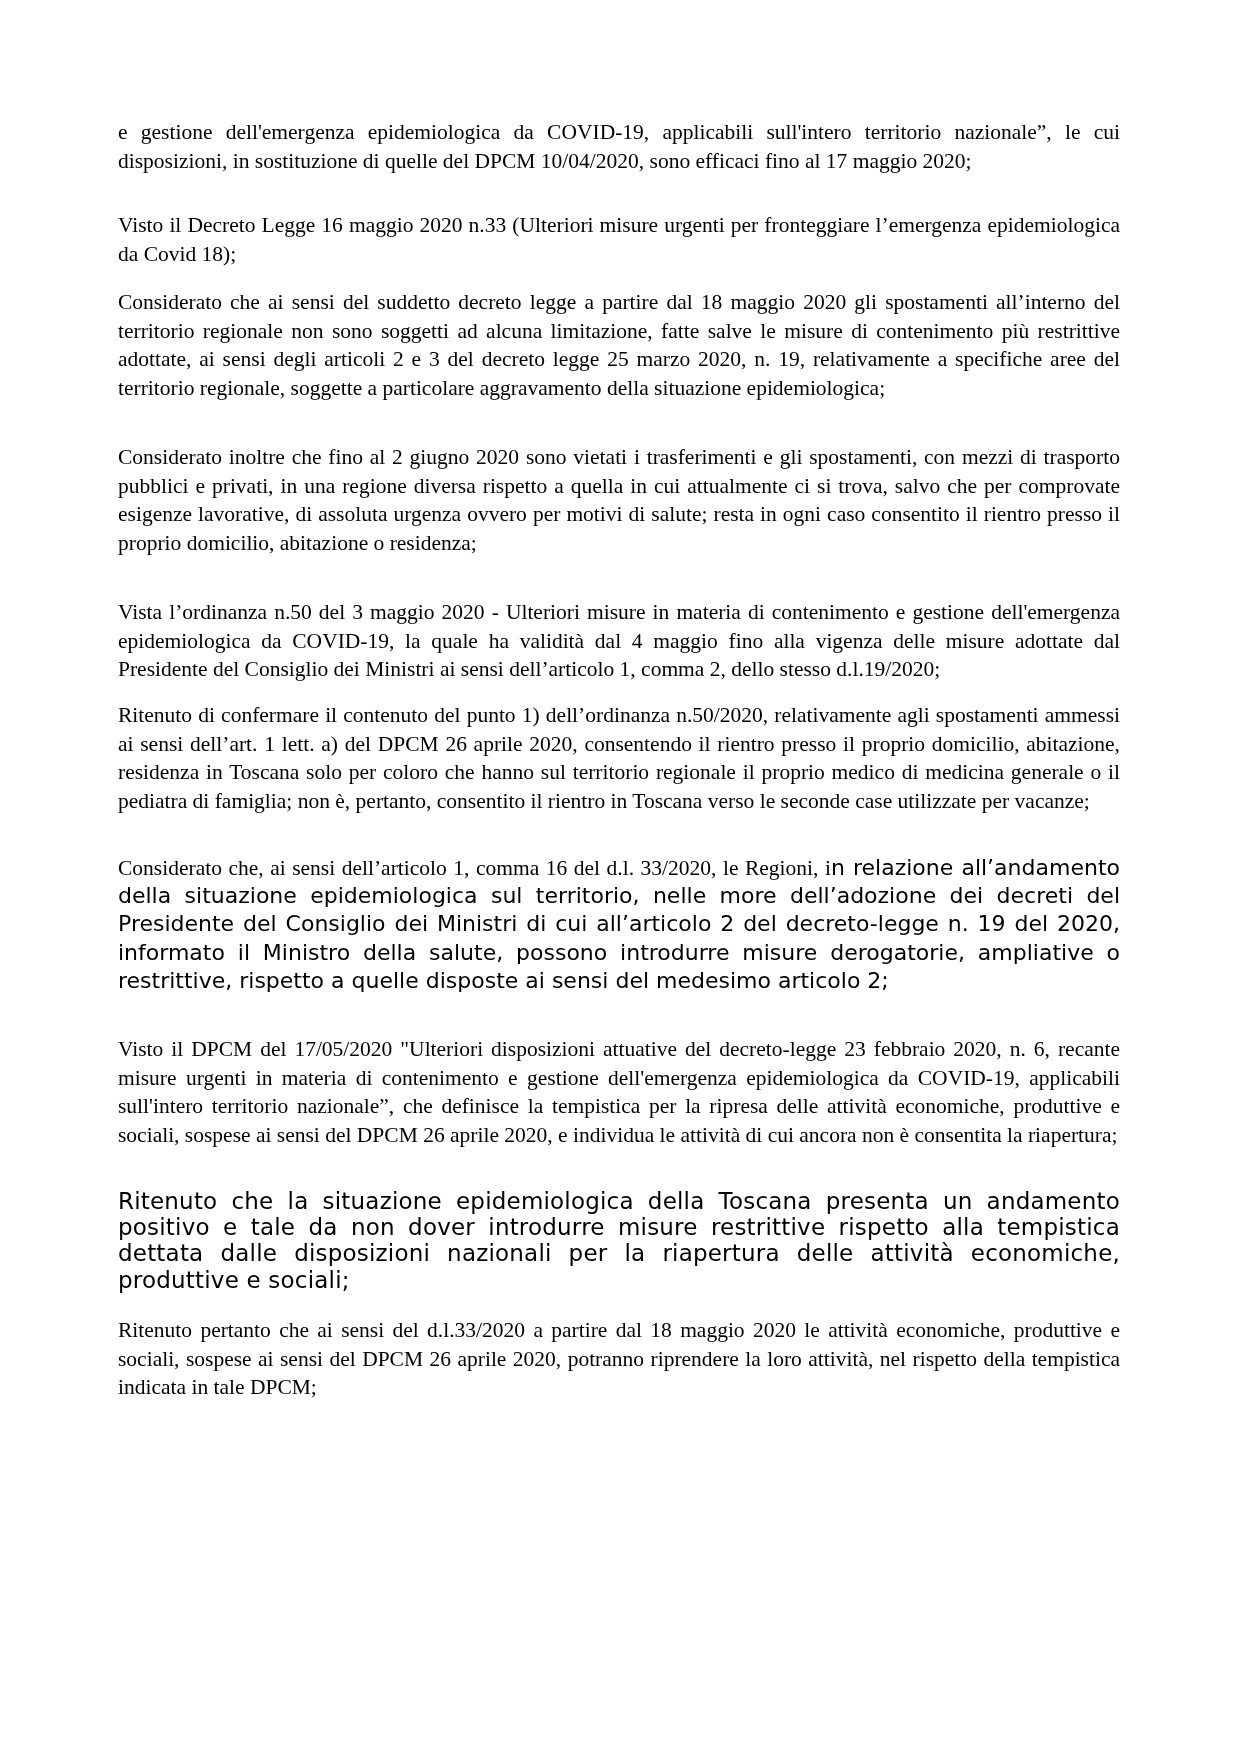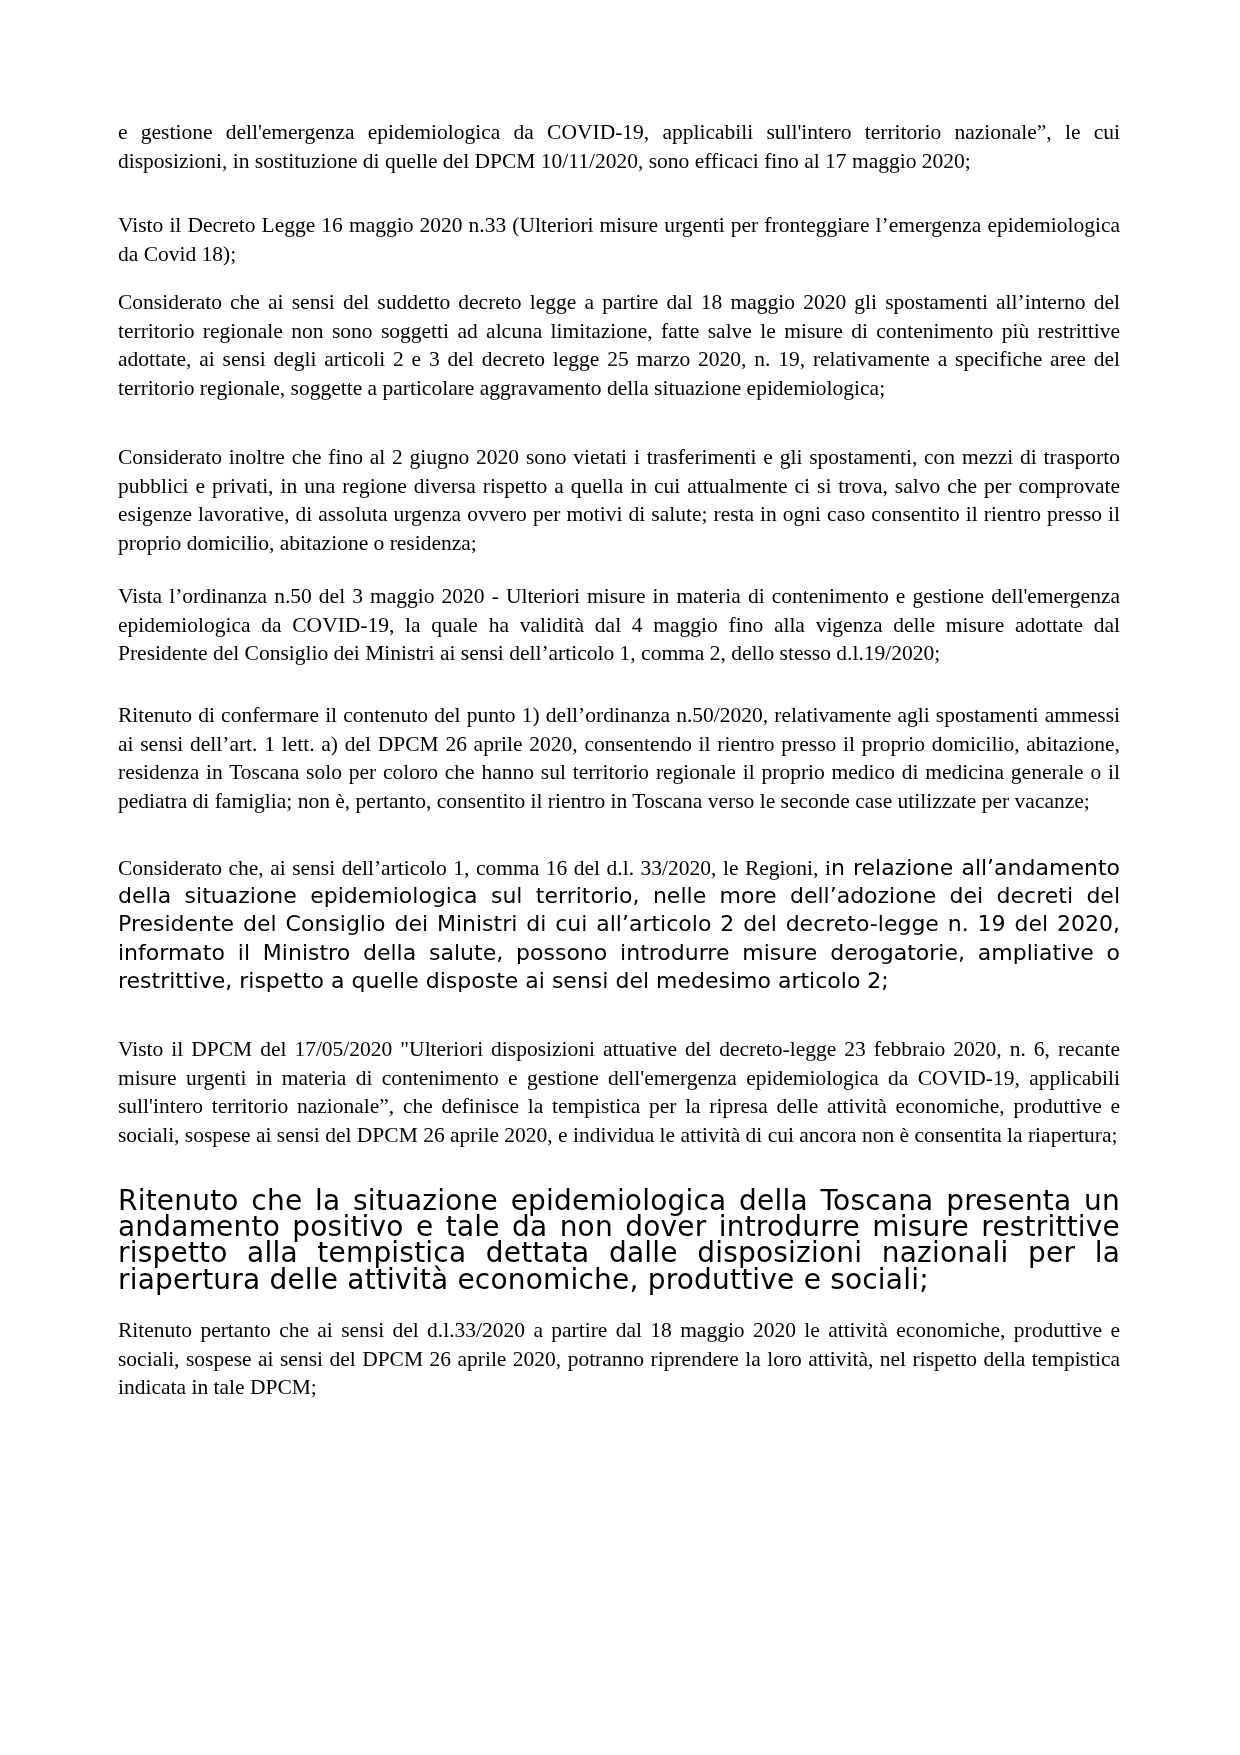--- a/index.html
+++ b/index.html
@@ -1,31 +1,31 @@
 <!DOCTYPE html>
 <html><head>
 <meta charset="utf-8">
 <style>
   html, body { margin: 0; padding: 0; background: #ffffff; }
   body { width: 1240px; height: 1755px; position: relative; overflow: hidden; }
   .page { position: absolute; left: 118px; top: 118px; width: 1002px; color: #000; }
   .para { margin: 0; text-align: justify; text-align-last: left; }
   .serif { font-family: "Liberation Serif", serif; font-size: 21.5px; line-height: 28.7px; }
-  .sans { font-family: "DejaVu Sans", sans-serif; font-size: 28px; line-height: 29px; letter-spacing: 0.2px; }
+  .sans { font-family: "DejaVu Sans", sans-serif; font-size: 23px; line-height: 29px; letter-spacing: 0.2px; }
   .mixed-serif { font-family: "Liberation Serif", serif; font-size: 21.5px; margin-top: 16px; }
   .mixed-sans { font-family: "DejaVu Sans", sans-serif; font-size: 22px; }
   .blk { position: absolute; left: 0; width: 1002px; }
 </style>
 </head>
 <body>
 
 <div class="page">
-  <p class="para serif blk" style="top:0px;">e gestione dell'emergenza epidemiologica da COVID-19, applicabili sull'intero territorio nazionale”, le cui disposizioni, in sostituzione di quelle del DPCM 10/11/2020, sono efficaci fino al 17 maggio 2020;</p>
+  <p class="para serif blk" style="top:0px;">e gestione dell'emergenza epidemiologica da COVID-19, applicabili sull'intero territorio nazionale”, le cui disposizioni, in sostituzione di quelle del DPCM 10/04/2020, sono efficaci fino al 17 maggio 2020;</p>
   <p class="para serif blk" style="top:93px;">Visto il Decreto Legge 16 maggio 2020 n.33 (Ulteriori misure urgenti per fronteggiare l’emergenza epidemiologica da Covid 18);</p>
   <p class="para serif blk" style="top:170px;">Considerato che  ai sensi del suddetto decreto legge a partire dal 18 maggio 2020 gli spostamenti all’interno del territorio regionale non sono soggetti ad alcuna limitazione, fatte salve le misure di contenimento più restrittive adottate, ai sensi degli articoli 2 e 3 del decreto legge 25 marzo 2020, n. 19, relativamente a specifiche aree del territorio regionale, soggette a particolare aggravamento della situazione epidemiologica;</p>
   <p class="para serif blk" style="top:325px;">Considerato inoltre che fino al 2 giugno 2020 sono vietati i trasferimenti e gli spostamenti, con mezzi di trasporto pubblici e privati, in una regione diversa rispetto a quella in cui attualmente ci si trova, salvo che per comprovate esigenze lavorative, di assoluta urgenza ovvero per motivi di salute; resta in ogni caso consentito il rientro presso il proprio domicilio, abitazione o residenza;</p>
-  <p class="para serif blk" style="top:464px;">Vista l’ordinanza n.50 del 3 maggio 2020 - Ulteriori misure in materia di contenimento e gestione dell'emergenza epidemiologica da COVID-19, la quale ha validità dal 4 maggio fino alla vigenza delle misure adottate dal Presidente del Consiglio dei Ministri ai sensi dell’articolo 1, comma 2, dello stesso d.l.19/2020;</p>
+  <p class="para serif blk" style="top:480px;">Vista l’ordinanza n.50 del 3 maggio 2020 - Ulteriori misure in materia di contenimento e gestione dell'emergenza epidemiologica da COVID-19, la quale ha validità dal 4 maggio fino alla vigenza delle misure adottate dal Presidente del Consiglio dei Ministri ai sensi dell’articolo 1, comma 2, dello stesso d.l.19/2020;</p>
   <p class="para serif blk" style="top:583px;">Ritenuto di confermare il contenuto del punto 1) dell’ordinanza n.50/2020, relativamente agli spostamenti ammessi ai sensi dell’art. 1 lett. a) del DPCM 26 aprile 2020, consentendo il rientro presso il proprio domicilio, abitazione, residenza in Toscana solo per coloro che hanno sul territorio regionale il proprio medico di medicina generale o il pediatra di famiglia; non è, pertanto, consentito il rientro in Toscana verso le seconde case utilizzate per vacanze;</p>
   <p class="para blk" style="top:737px; line-height:26.2px;"><span class="mixed-serif">Considerato che, ai sensi dell’articolo 1, comma 16 del d.l. 33/2020, le Regioni, i</span><span class="mixed-sans">n relazione all’andamento della situazione epidemiologica sul territorio, nelle more dell’adozione dei decreti del Presidente del Consiglio dei Ministri di cui all’articolo 2 del decreto-legge n. 19 del 2020, informato il Ministro della salute, possono introdurre misure derogatorie, ampliative o restrittive, rispetto a quelle disposte ai sensi del medesimo articolo 2;</span></p>
   <p class="para serif blk" style="top:917px;">Visto il DPCM del 17/05/2020 "Ulteriori disposizioni attuative del decreto-legge 23 febbraio 2020, n. 6, recante misure urgenti in materia di contenimento e gestione dell'emergenza epidemiologica da COVID-19, applicabili sull'intero territorio nazionale”, che definisce la tempistica per la ripresa delle attività economiche,  produttive e sociali, sospese ai sensi del DPCM 26 aprile 2020, e individua le attività di cui ancora non è consentita la riapertura;</p>
   <p class="para sans blk" style="top:1070px; line-height:26.2px;">Ritenuto che la situazione epidemiologica della Toscana presenta un andamento positivo e tale da non dover introdurre misure restrittive rispetto alla tempistica dettata dalle disposizioni nazionali per la riapertura delle attività economiche, produttive e sociali;</p>
   <p class="para serif blk" style="top:1198px;">Ritenuto pertanto che ai sensi del d.l.33/2020 a partire dal 18 maggio 2020 le attività economiche, produttive e sociali, sospese ai sensi del DPCM 26 aprile 2020, potranno riprendere la loro attività, nel rispetto della tempistica indicata in tale DPCM;</p>
 </div>
 
 </body></html>

